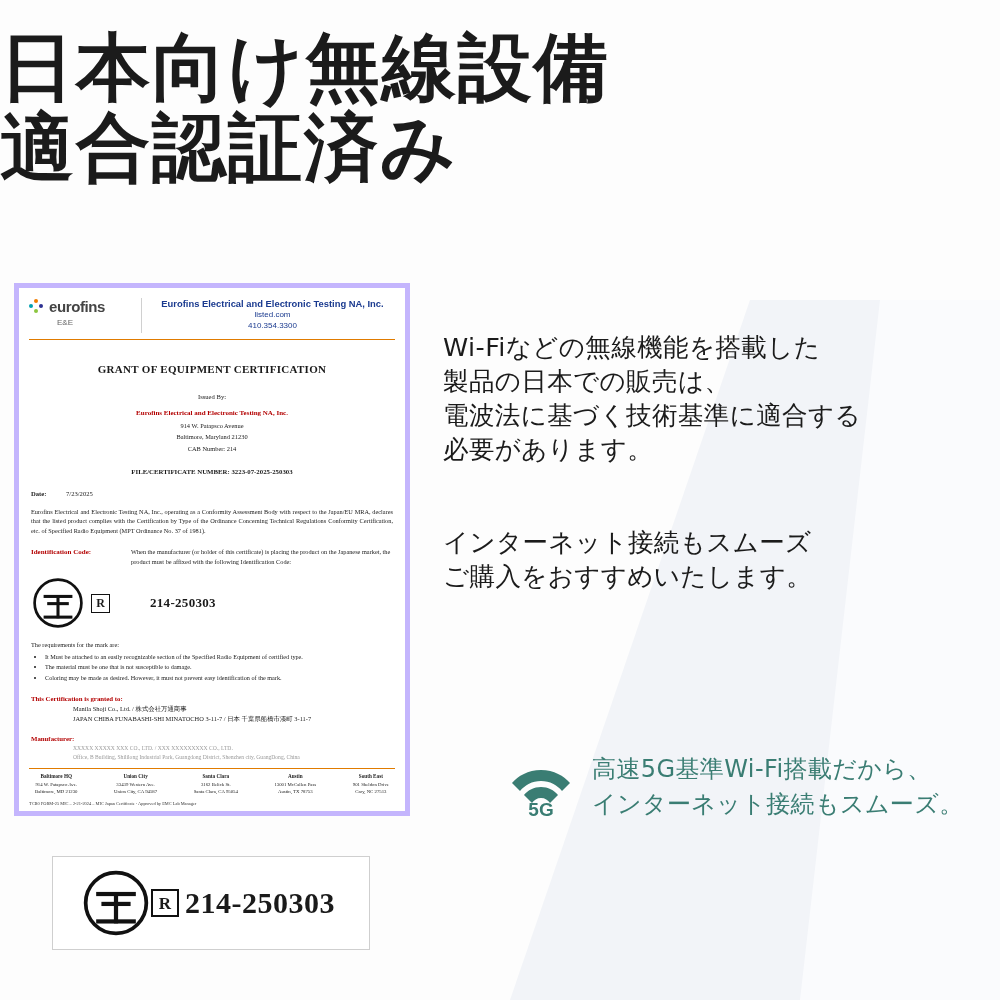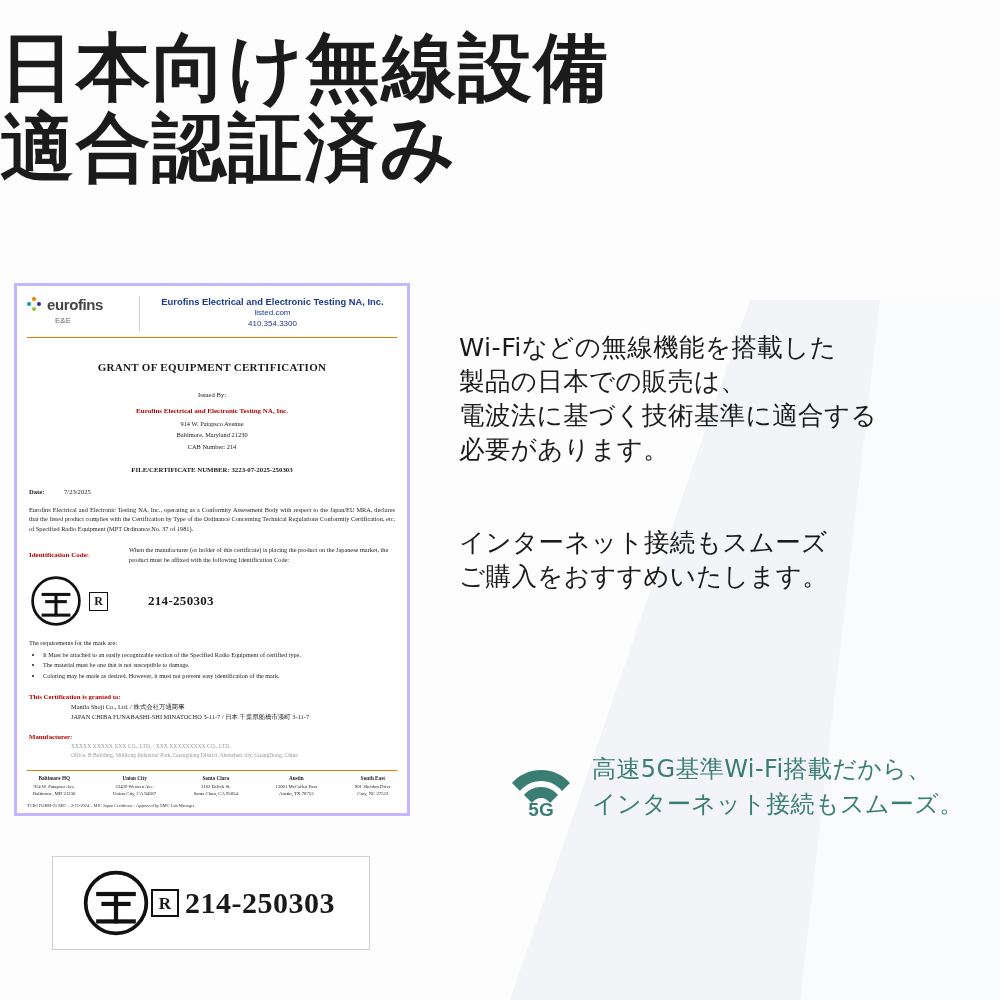--- a/index.html
+++ b/index.html
@@ -53,21 +53,21 @@
   .headline .line2 { }
 
   
   .cert {
     position: absolute;
     left: 14px;
     top: 283px;
     width: 396px;
     height: 533px;
     background: #ffffff;
-    border: 3px solid #c4b5fd;
+    border: 5px solid #c4b5fd;
     box-sizing: border-box;
     font-family: "Liberation Serif", serif;
     color: #1a1a1a;
     overflow: hidden;
   }
   .cert-head {
     display: flex;
     align-items: flex-start;
     padding: 10px 10px 0 10px;
   }
@@ -178,21 +178,20 @@
   .cert-para {
     font-size: 6.3px;
     line-height: 1.5;
     margin-top: 8px;
     text-align: justify;
   }
   .ident-row {
     display: flex;
     margin-top: 12px;
     gap: 8px;
-    align-items: center;
   }
   .ident-label {
     flex: 0 0 92px;
     font-size: 7px;
     font-weight: bold;
     color: #b30000;
   }
   .ident-text {
     flex: 1;
     font-size: 6.3px;
@@ -290,21 +289,21 @@
   }
 
   
   .copy {
     position: absolute;
     left: 443px;
     top: 330px;
     width: 540px;
   }
   .copy p {
-    margin: 0 0 14px 16px;
+    margin: 0 0 14px 0;
     font-family: "DejaVu Sans", sans-serif;
     font-size: 25.5px;
     line-height: 1.34;
     color: #1b1b1b;
     letter-spacing: 0.4px;
   }
   .copy .block2 { margin-top: 58px; }
 
   
   .fiveg {

